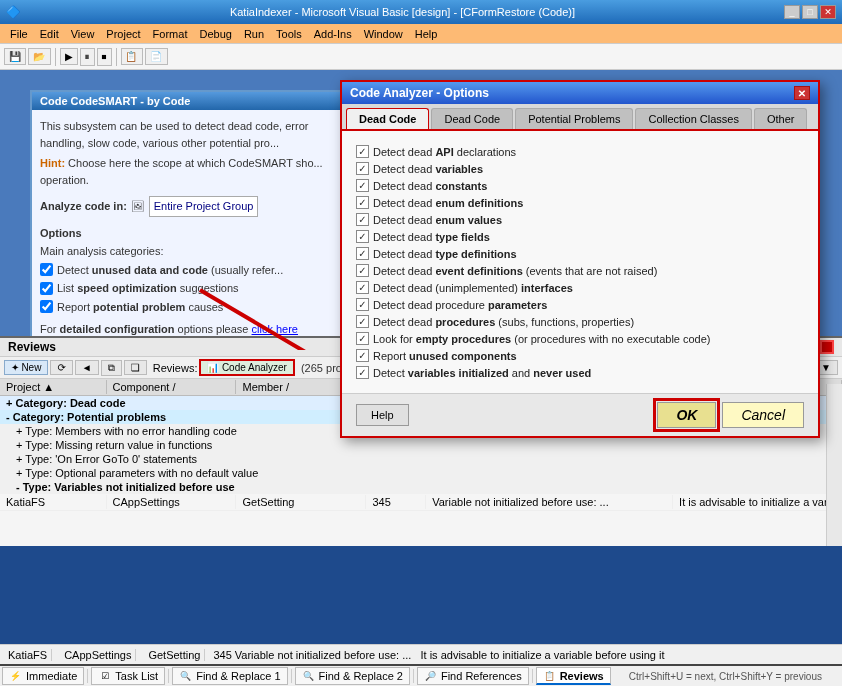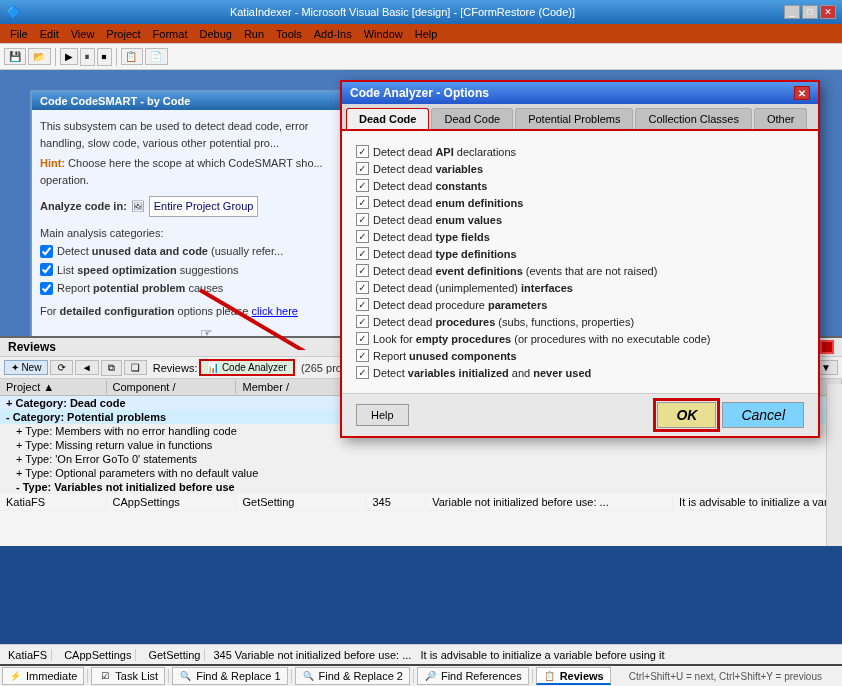--- a/index.html
+++ b/index.html
@@ -39,21 +39,21 @@
       border: 1px solid #999;
       font-size: 9px;
       display: flex;
       align-items: center;
       justify-content: center;
       cursor: pointer;
     }
 
     
     .menu-bar {
-      background: #c2410c;
+      background: #fdba74;
       height: 20px;
       display: flex;
       align-items: center;
       padding: 0 4px;
       border-bottom: 1px solid #ccc;
       font-size: 11px;
     }
     .menu-item {
       padding: 0 6px;
       cursor: pointer;
@@ -247,21 +247,21 @@
       border: 1px solid #999;
       cursor: pointer;
       font-size: 14px;
       font-style: italic;
     }
     .ca-footer-btn.ok {
       background: #e8e090;
       font-weight: bold;
     }
     .ca-footer-btn.cancel {
-      background: #7dd3fc;
+      background: #fef9c3;
     }
     .ca-footer-help {
       padding: 4px 14px;
       background: #e0e0e0;
       border: 1px solid #999;
       cursor: pointer;
       font-size: 11px;
     }
 
     
@@ -525,20 +525,21 @@
       <p>This subsystem can be used to detect dead code, error handling, slow code, various other potential pro...</p>
       <p style="margin-top:4px;">
         <span class="ca-bg-hint" style="font-weight:bold;color:#cc6600;">Hint:</span>
         <span>Choose here the scope at which CodeSMART sho... operation.</span>
       </p>
       <div class="ca-bg-analyze">
         <span class="ca-bg-analyze-label">Analyze code in:</span>
         <span>🖼</span>
         <span class="ca-bg-analyze-input">Entire Project Group</span>
       </div>
+      <div class="ca-bg-options-label">Options</div>
       <div class="ca-bg-options-label" style="font-weight:normal;margin-top:2px;">Main analysis categories:</div>
       <div class="ca-bg-checkbox-row">
         <input type="checkbox" checked="" style="">
         <span>Detect <b>unused data and code</b> (usually refer...</span>
       </div>
       <div class="ca-bg-checkbox-row">
         <input type="checkbox" checked="" style="">
         <span>List <b>speed optimization</b> suggestions</span>
       </div>
       <div class="ca-bg-checkbox-row">

